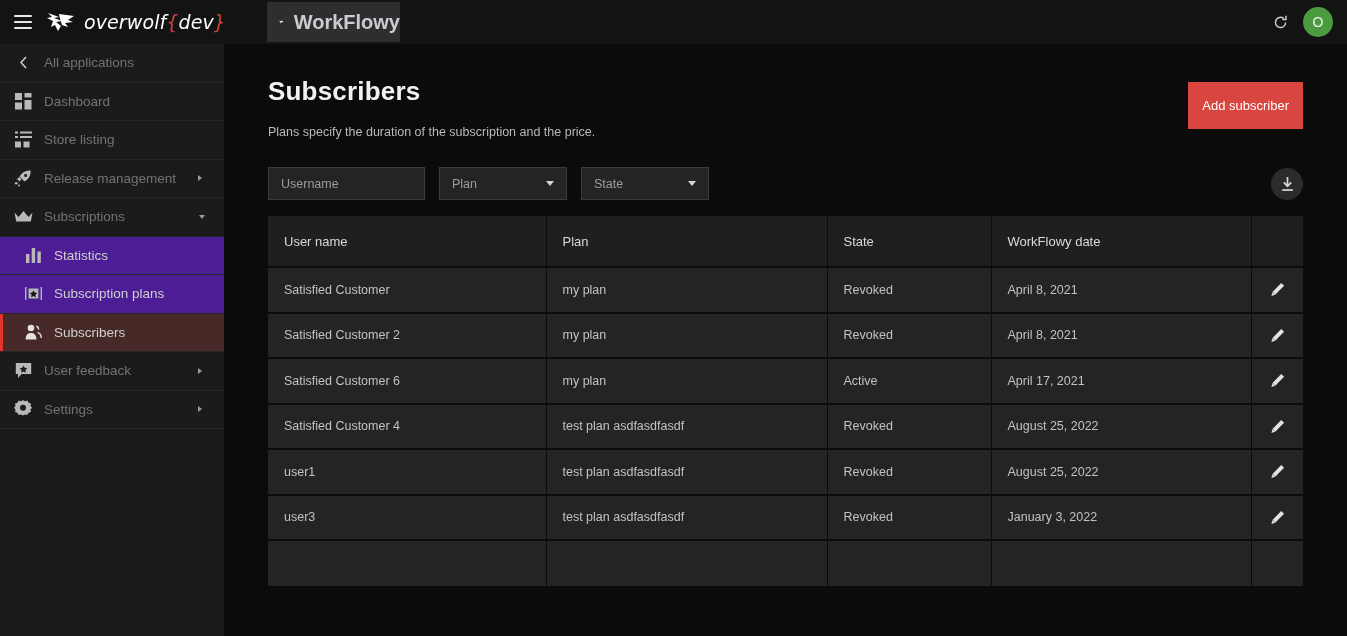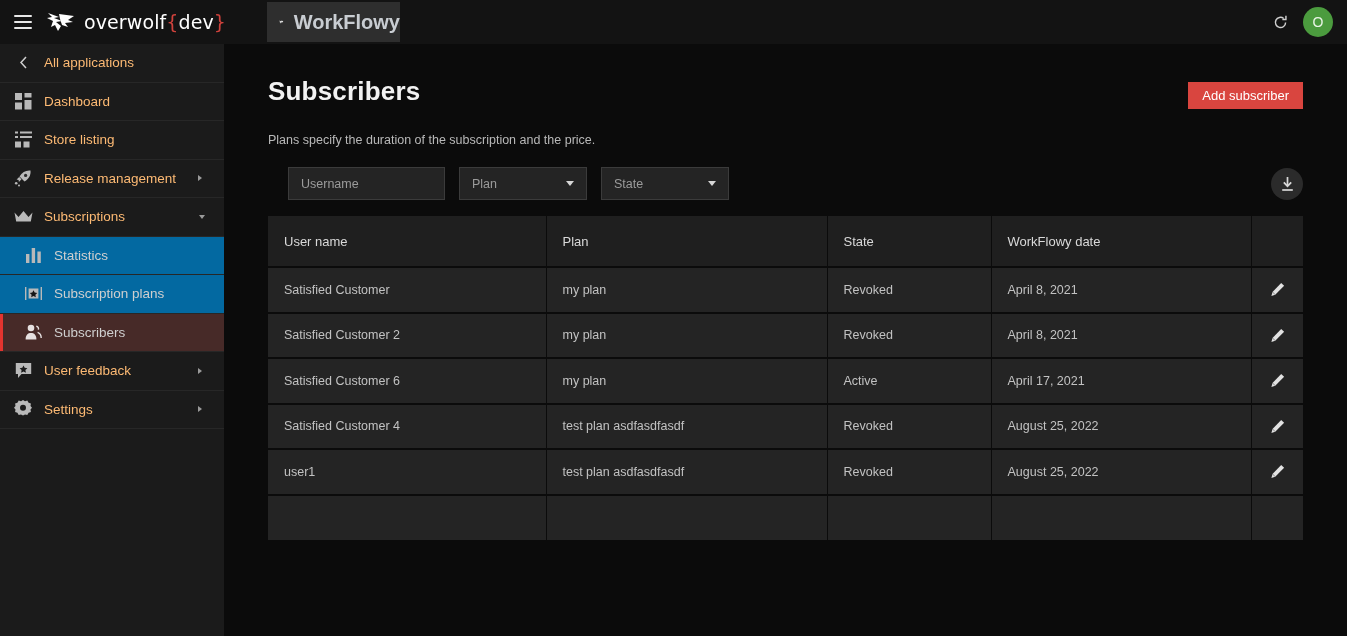--- a/index.html
+++ b/index.html
@@ -19,21 +19,21 @@
     display: flex; align-items: center;
   }
   .hamburger {
     width: 18px; height: 14px;
     margin-left: 14px; margin-right: 14px;
     display: flex; flex-direction: column; justify-content: space-between;
     cursor: pointer;
   }
   .hamburger span { display:block; height: 2px; background: #e8e8e8; border-radius: 1px; }
 
-  .brand { display: flex; align-items: center; gap: 8px; }
+  .brand { display: flex; align-items: center; gap: 8px; font-style: italic; }
   .brand-text {
     font-size: 19px; color: #fff; letter-spacing: .1px;
     font-family: "DejaVu Sans", sans-serif;
   }
   .brand-text .brace { color: #d0423c; }
 
   .app-tab {
     position: absolute; left: 267px; top: 2px;
     height: 40px; width: 133px;
     background: #2e2e2e;
@@ -68,22 +68,22 @@
     display: flex; align-items: center;
     padding-left: 12px;
     border-bottom: 1px solid #272727;
     cursor: pointer;
   }
   .nav-item .ico {
     width: 22px; min-width: 22px; height: 22px;
     display: flex; align-items: center; justify-content: center;
     margin-right: 10px;
   }
-  .nav-label { font-size: 13.5px; color: #fdba74; white-space: nowrap; }
-  .nav-item.sub { padding-left: 22px; background: #0369a1; }
+  .nav-label { font-size: 13.5px; color: #737373; white-space: nowrap; }
+  .nav-item.sub { padding-left: 22px; background: #4c1d95; }
   .nav-item.sub .nav-label { color: #cfcfcf; }
   .nav-item.active { background: #472a28; }
   .nav-item.active::before {
     content: ""; position: absolute; left: 0; top: 0; bottom: 0;
     width: 3px; background: #e3342f;
   }
   .caret-right {
     position: absolute; right: 22px;
     width: 0; height: 0;
     border-left: 4px solid #9a9a9a;
@@ -104,36 +104,36 @@
     width: 1123px; height: 592px;
     background: #0b0b0b;
     overflow: hidden;
   }
   .page-title {
     position: absolute; left: 44px; top: 32px;
     font-size: 26px; font-weight: bold; color: #f2f2f2;
     letter-spacing: .2px;
   }
   .page-sub {
-    position: absolute; left: 44px; top: 89px;
+    position: absolute; left: 44px; top: 81px;
     font-size: 12.5px; color: #b9b9b9;
   }
   .btn-primary {
     position: absolute; right: 44px; top: 38px;
     background: #d9453f; color: #fff;
     font-size: 13px;
-    padding: 6px 14px;
+    padding: 16px 14px;
     border: none; cursor: pointer;
     font-family: "Liberation Sans", sans-serif;
   }
 
   
   .filters {
     position: absolute; left: 44px; top: 123px;
-    display: flex; gap: 14px; align-items: flex-start; margin-left: 20px;
+    display: flex; gap: 14px; align-items: flex-start;
   }
   .field {
     height: 33px; background: #242424;
     border: 1px solid #3b3b3b;
     display: flex; align-items: center;
     padding: 0 12px;
     color: #9b9b9b; font-size: 12.5px;
     cursor: text;
   }
   .field.text { width: 157px; }
@@ -454,20 +454,34 @@
           <td>
             <button class="edit-btn">
               <svg width="15" height="15" viewBox="0 0 15 15">
                 <path d="M11.2 0.9 L14.1 3.8 L5.2 12.7 L1.4 13.9 L2.5 10 Z" fill="#e2e2e2"></path>
                 <path d="M2.5 10 L5.2 12.7" stroke="#7a7a7a" stroke-width="0.9"></path>
               </svg>
             </button>
           </td>
         </tr>
         <tr>
+          <td>user3</td>
+          <td>test plan asdfasdfasdf</td>
+          <td>Revoked</td>
+          <td>January 3, 2022</td>
+          <td>
+            <button class="edit-btn">
+              <svg width="15" height="15" viewBox="0 0 15 15">
+                <path d="M11.2 0.9 L14.1 3.8 L5.2 12.7 L1.4 13.9 L2.5 10 Z" fill="#e2e2e2"></path>
+                <path d="M2.5 10 L5.2 12.7" stroke="#7a7a7a" stroke-width="0.9"></path>
+              </svg>
+            </button>
+          </td>
+        </tr>
+        <tr>
           <td></td>
           <td></td>
           <td></td>
           <td></td>
           <td></td>
         </tr>
       </tbody>
     </table>
   </div>
 

